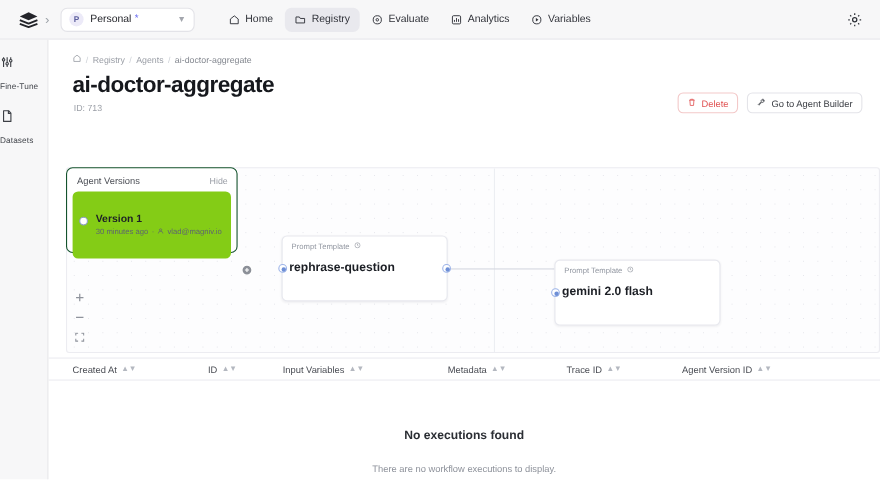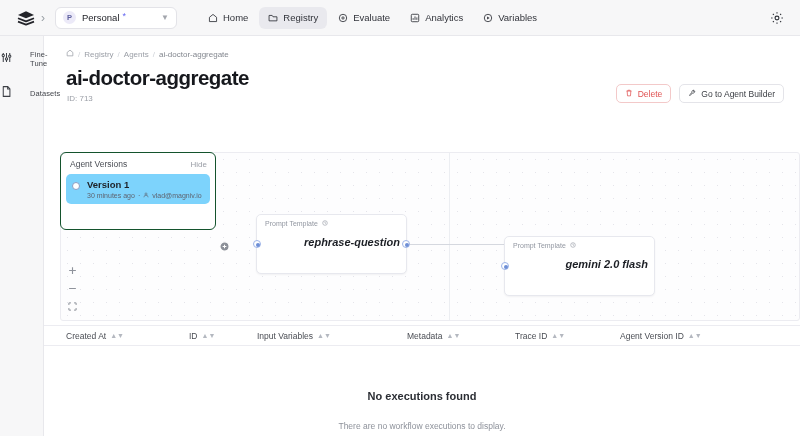--- a/index.html
+++ b/index.html
@@ -64,21 +64,21 @@
 
   
   .rail {
     position: absolute; top: 36px; left: 0; width: 44px; height: 400px;
     background: #f7f7f8;
     border-right: 1px solid #e8e8ec;
     padding-top: 8px;
     z-index: 15;
   }
   .rail-item {
-    display: flex; flex-direction: row; align-items: center; gap: 17px;
+    display: flex; flex-direction: column; align-items: flex-start; gap: 6px;
     padding: 6px 0 10px 0;
     color: #3c3f45;
   }
   .rail-label { font-size: 7.5px; color: #44474d; letter-spacing: .1px; }
 
   
   .page {
     position: absolute; top: 36px; left: 44px;
     width: 756px; height: 400px;
     background: #ffffff;
@@ -125,22 +125,22 @@
     border-radius: 6px;
     z-index: 6;
   }
   .versions-head {
     display: flex; align-items: center; justify-content: space-between;
     padding: 6px 8px 5px 9px;
   }
   .versions-title { font-size: 8.5px; color: #4b4e55; }
   .versions-hide { font-size: 8px; color: #9a9ea6; }
   .version-card {
-    margin: 0 5px; padding: 5px 6px;
-    background: #7dd3fc;
+    margin: 0 5px; padding: 20px 6px;
+    background: #84cc16;
     border-radius: 5px;
     display: flex; align-items: flex-start; gap: 7px;
   }
   .radio {
     width: 8px; height: 8px; border-radius: 50%;
     border: 1px solid #8b9ec3; background: #fff;
     margin-top: 3px; flex: 0 0 auto;
   }
   .version-name { font-size: 9.5px; font-weight: 700; color: #1d2026; }
   .version-meta {
@@ -184,24 +184,24 @@
     border: 1px solid #e7e8ee;
     border-radius: 5px;
     box-shadow: 0 1px 2px rgba(16,24,40,.05);
   }
   .node-head {
     display: flex; align-items: center; gap: 4px;
     padding: 5px 8px 0 8px;
     font-size: 7px; color: #9297a1;
   }
   .node-title {
-    text-align: right;
+    text-align: left;
     font-size: 11px; font-weight: 700; color: #1c1f25;
     padding: 9px 6px 0 6px;
-    white-space: nowrap; overflow: hidden; font-style: italic;
+    white-space: nowrap; overflow: hidden;
   }
   .port {
     position: absolute; top: 50%; margin-top: -4px;
     width: 8px; height: 8px; border-radius: 50%;
     background: #fff; border: 1px solid #9db4e8;
   }
   .port.in { left: -4px; }
   .port.out { right: -4px; }
   .port-dot {
     position: absolute; left: 2px; top: 2px;

